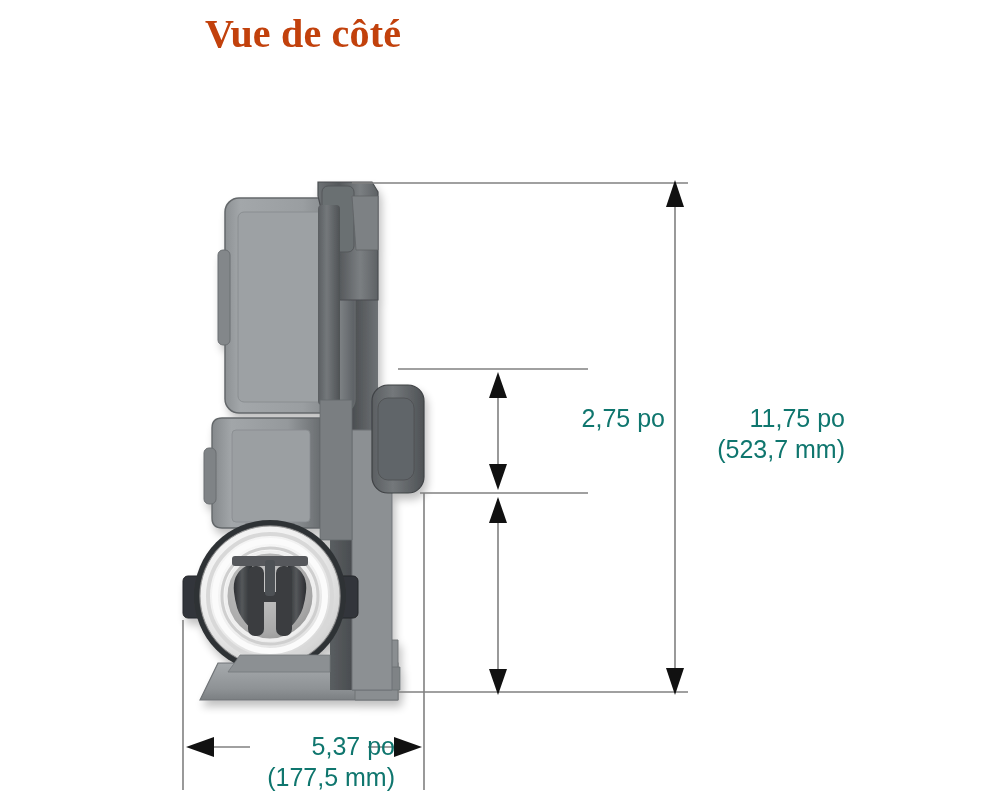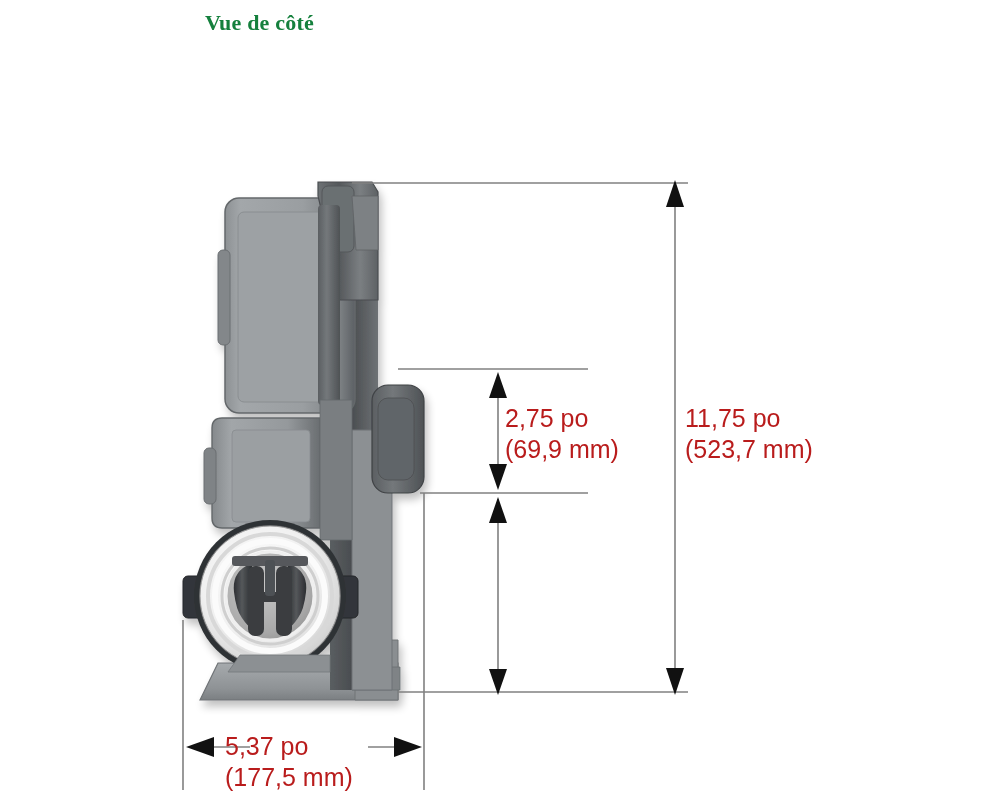--- a/index.html
+++ b/index.html
@@ -14,32 +14,32 @@
     background: #ffffff;
     overflow: hidden;
     font-family: "Liberation Sans", sans-serif;
   }
   #page-title {
     position: absolute;
     left: 205px;
     top: 10px;
     font-family: "Liberation Serif", serif;
     font-weight: bold;
-    font-size: 22px;
-    color: #15803d;
+    font-size: 40px;
+    color: #c2410c;
     letter-spacing: 0.2px;
     white-space: nowrap;
   }
   .dim-label {
     position: absolute;
     font-family: "Liberation Sans", sans-serif;
     font-size: 25px;
-    color: #b91c1c;
+    color: #0f766e;
     line-height: 31px;
-    text-align: left;
+    text-align: right;
     white-space: nowrap;
   }
   .dim-label .l1, .dim-label .l2 { display: block; }
   #drawing-svg {
     position: absolute;
     left: 0;
     top: 0;
   }
 </style>
 </head>
@@ -225,21 +225,20 @@
       <polygon points="422,747 394,737 394,757"></polygon>
     </g>
 
     <g fill="#ffffff">
       <rect x="250" y="730" width="118" height="34"></rect>
     </g>
   </svg>
 
   <div class="dim-label" style="left:505px; top:403px; width:160px;">
     <span class="l1">2,75 po</span>
-    <span class="l2">(69,9 mm)</span>
   </div>
 
   <div class="dim-label" style="left:685px; top:403px; width:160px;">
     <span class="l1">11,75 po</span>
     <span class="l2">(523,7 mm)</span>
   </div>
 
 
   <div class="dim-label" style="left:225px; top:731px; width:170px;">
     <span class="l1">5,37 po</span>

